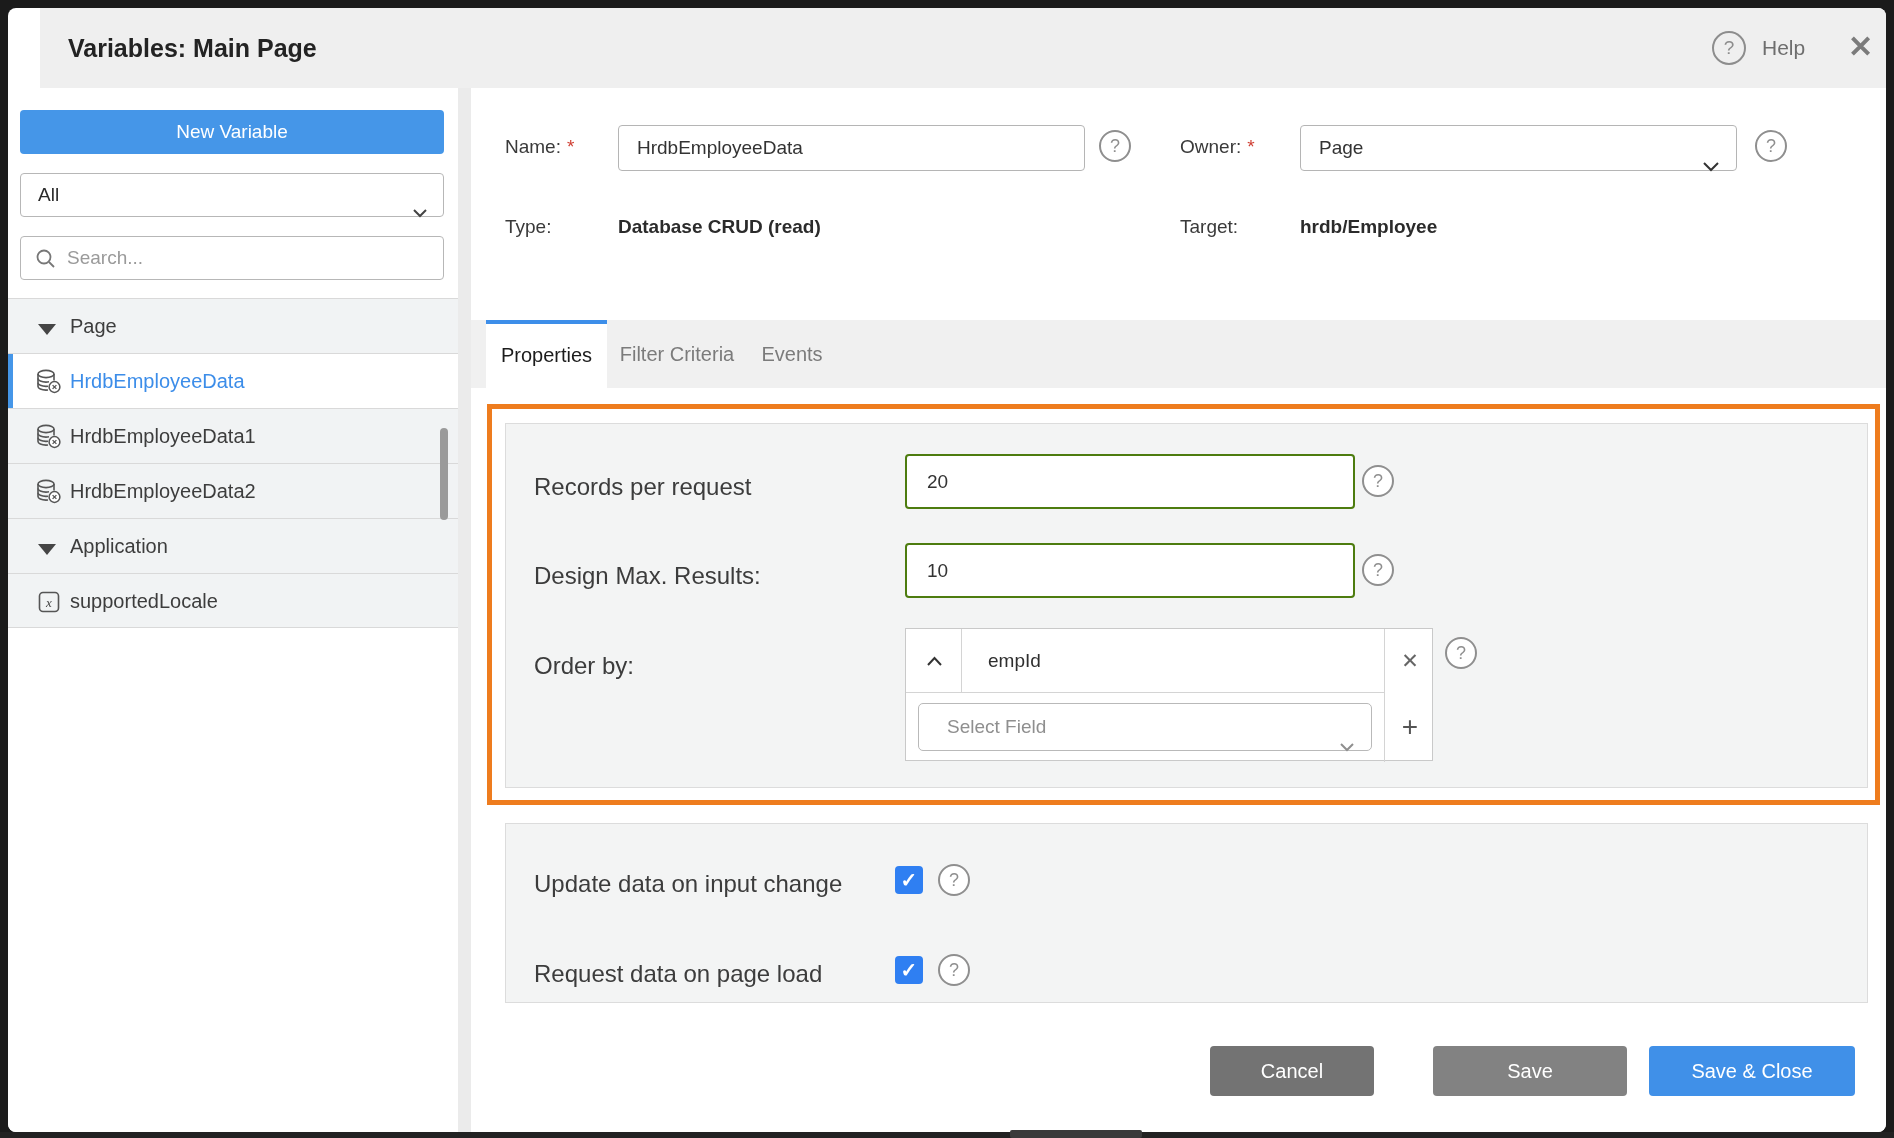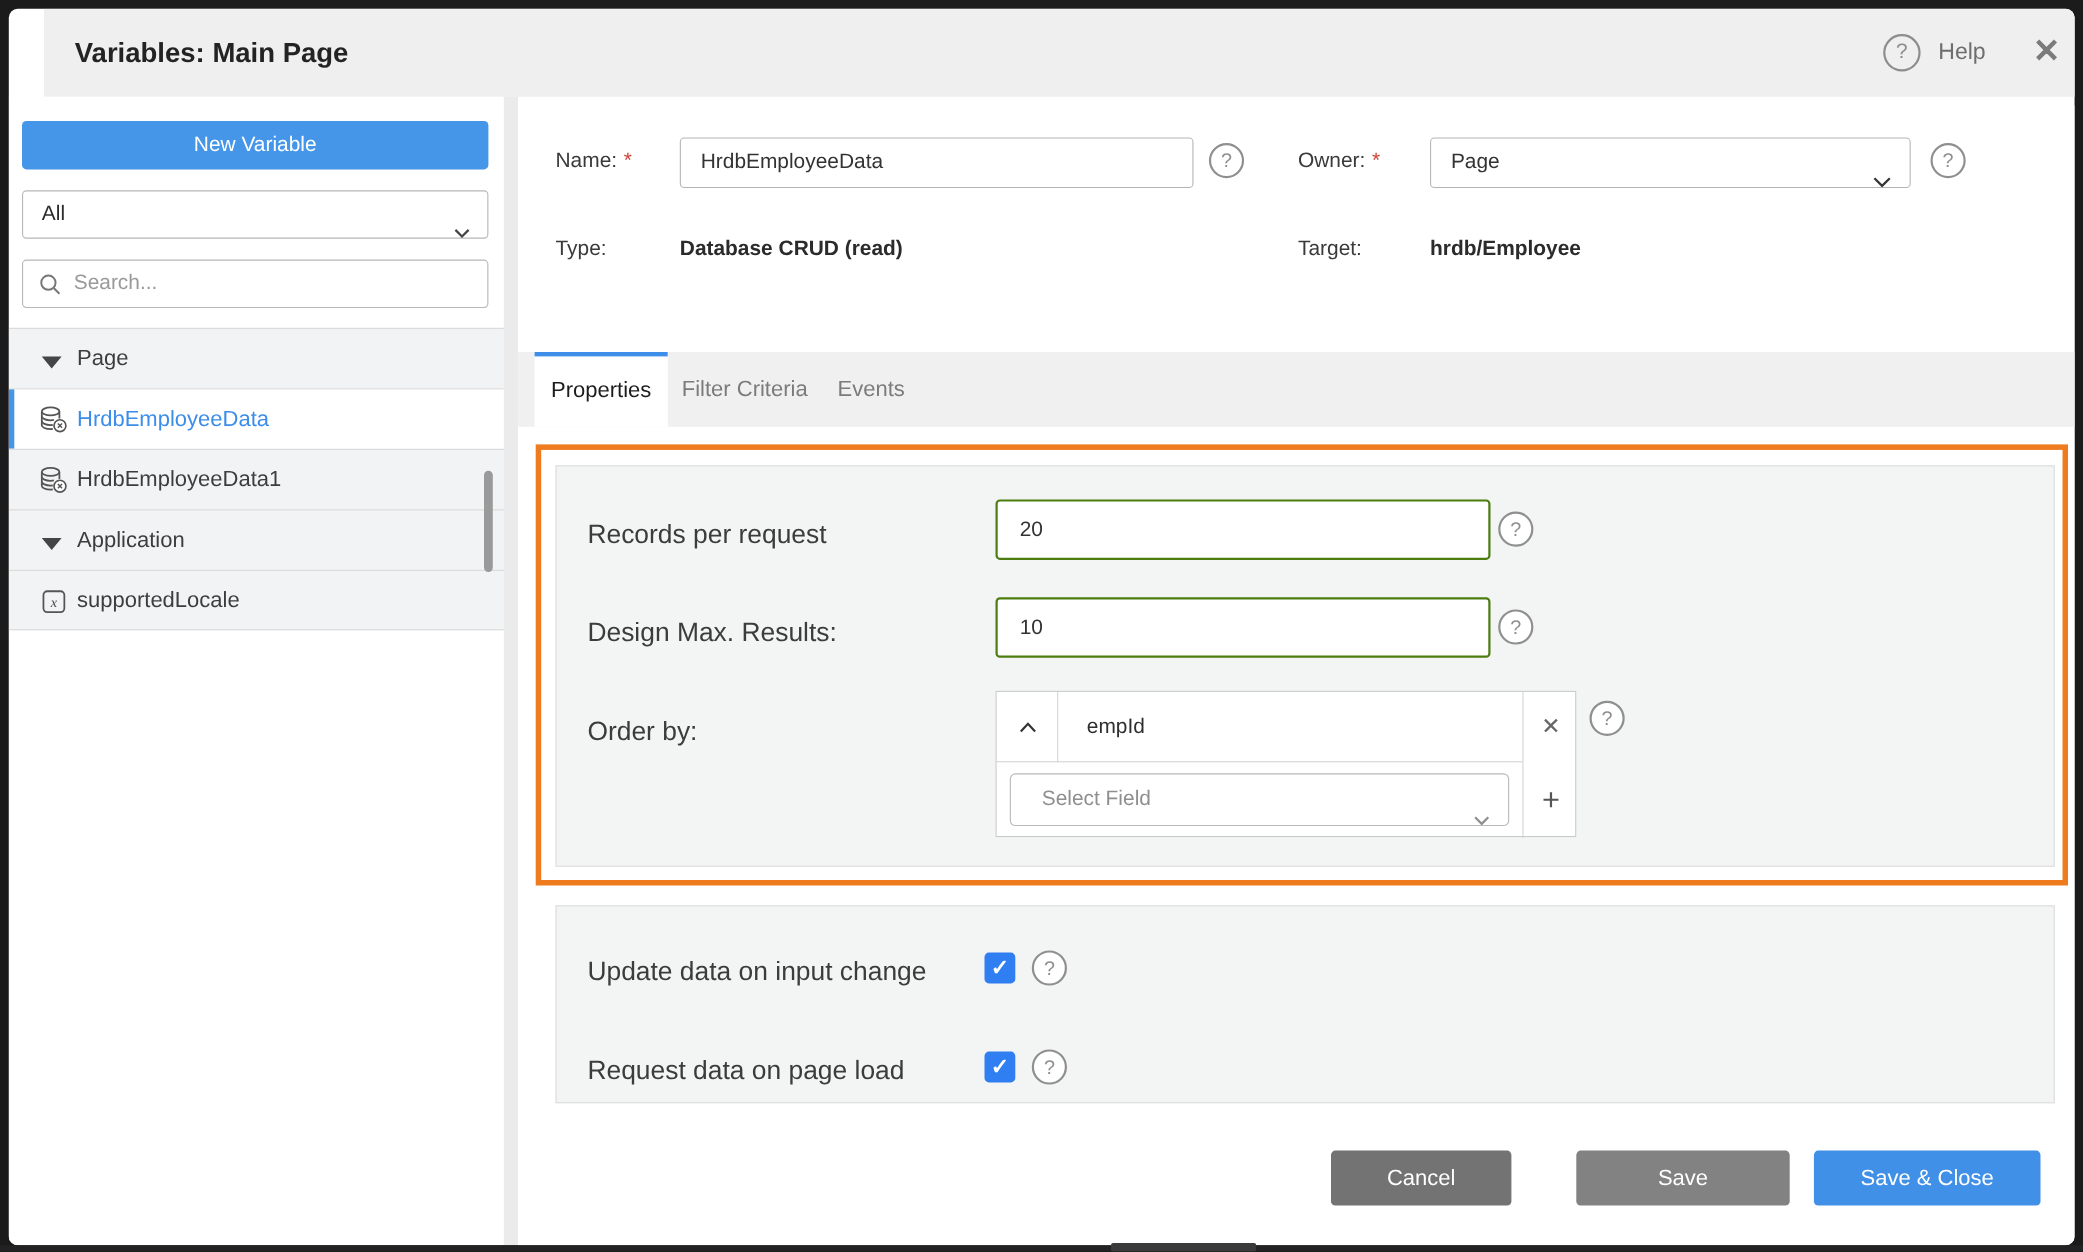--- a/index.html
+++ b/index.html
@@ -165,20 +165,34 @@
               <path d="M19 6 V 12.5" stroke="#555" stroke-width="1.6" fill="none"></path>
               <path d="M3 10.5 a 8 3.6 0 0 0 8 3.6 q 1.6 0 3 -0.3" fill="none" stroke="#555" stroke-width="1.6"></path>
               <path d="M3 14.8 a 8 3.6 0 0 0 8 3.6 q 1 0 2 -0.15" fill="none" stroke="#555" stroke-width="1.6"></path>
               <circle cx="19.5" cy="19" r="5.4" fill="#fff" stroke="#555" stroke-width="1.5"></circle>
               <path d="M17.6 17.1 l3.8 3.8 M21.4 17.1 l-3.8 3.8" stroke="#555" stroke-width="1.3"></path>
             </svg>
           </span>
           <span class="tlabel">HrdbEmployeeData1</span>
         </div>
         <div class="trow">
+          <span class="ticon">
+            <svg width="27" height="27" viewBox="0 0 27 27">
+              <ellipse cx="11" cy="6" rx="8" ry="3.6" fill="none" stroke="#555" stroke-width="1.6"></ellipse>
+              <path d="M3 6 V 18.5 a 8 3.6 0 0 0 8 3.6 q 1 0 2 -0.15" fill="none" stroke="#555" stroke-width="1.6"></path>
+              <path d="M19 6 V 12.5" stroke="#555" stroke-width="1.6" fill="none"></path>
+              <path d="M3 10.5 a 8 3.6 0 0 0 8 3.6 q 1.6 0 3 -0.3" fill="none" stroke="#555" stroke-width="1.6"></path>
+              <path d="M3 14.8 a 8 3.6 0 0 0 8 3.6 q 1 0 2 -0.15" fill="none" stroke="#555" stroke-width="1.6"></path>
+              <circle cx="19.5" cy="19" r="5.4" fill="#fff" stroke="#555" stroke-width="1.5"></circle>
+              <path d="M17.6 17.1 l3.8 3.8 M21.4 17.1 l-3.8 3.8" stroke="#555" stroke-width="1.3"></path>
+            </svg>
+          </span>
+          <span class="tlabel">HrdbEmployeeData2</span>
+        </div>
+        <div class="trow">
           <span class="tri"></span>
           <span class="tlabel">Application</span>
         </div>
         <div class="trow last">
           <span class="ticon" style="left:29px;top:16px;">
             <svg width="24" height="24" viewBox="0 0 24 24">
               <rect x="2.5" y="2.5" width="19" height="19" rx="3.5" fill="none" stroke="#555" stroke-width="1.6"></rect>
               <text x="12" y="16.5" font-size="13" font-style="italic" text-anchor="middle" fill="#444" font-family="serif">x</text>
             </svg>
           </span>

